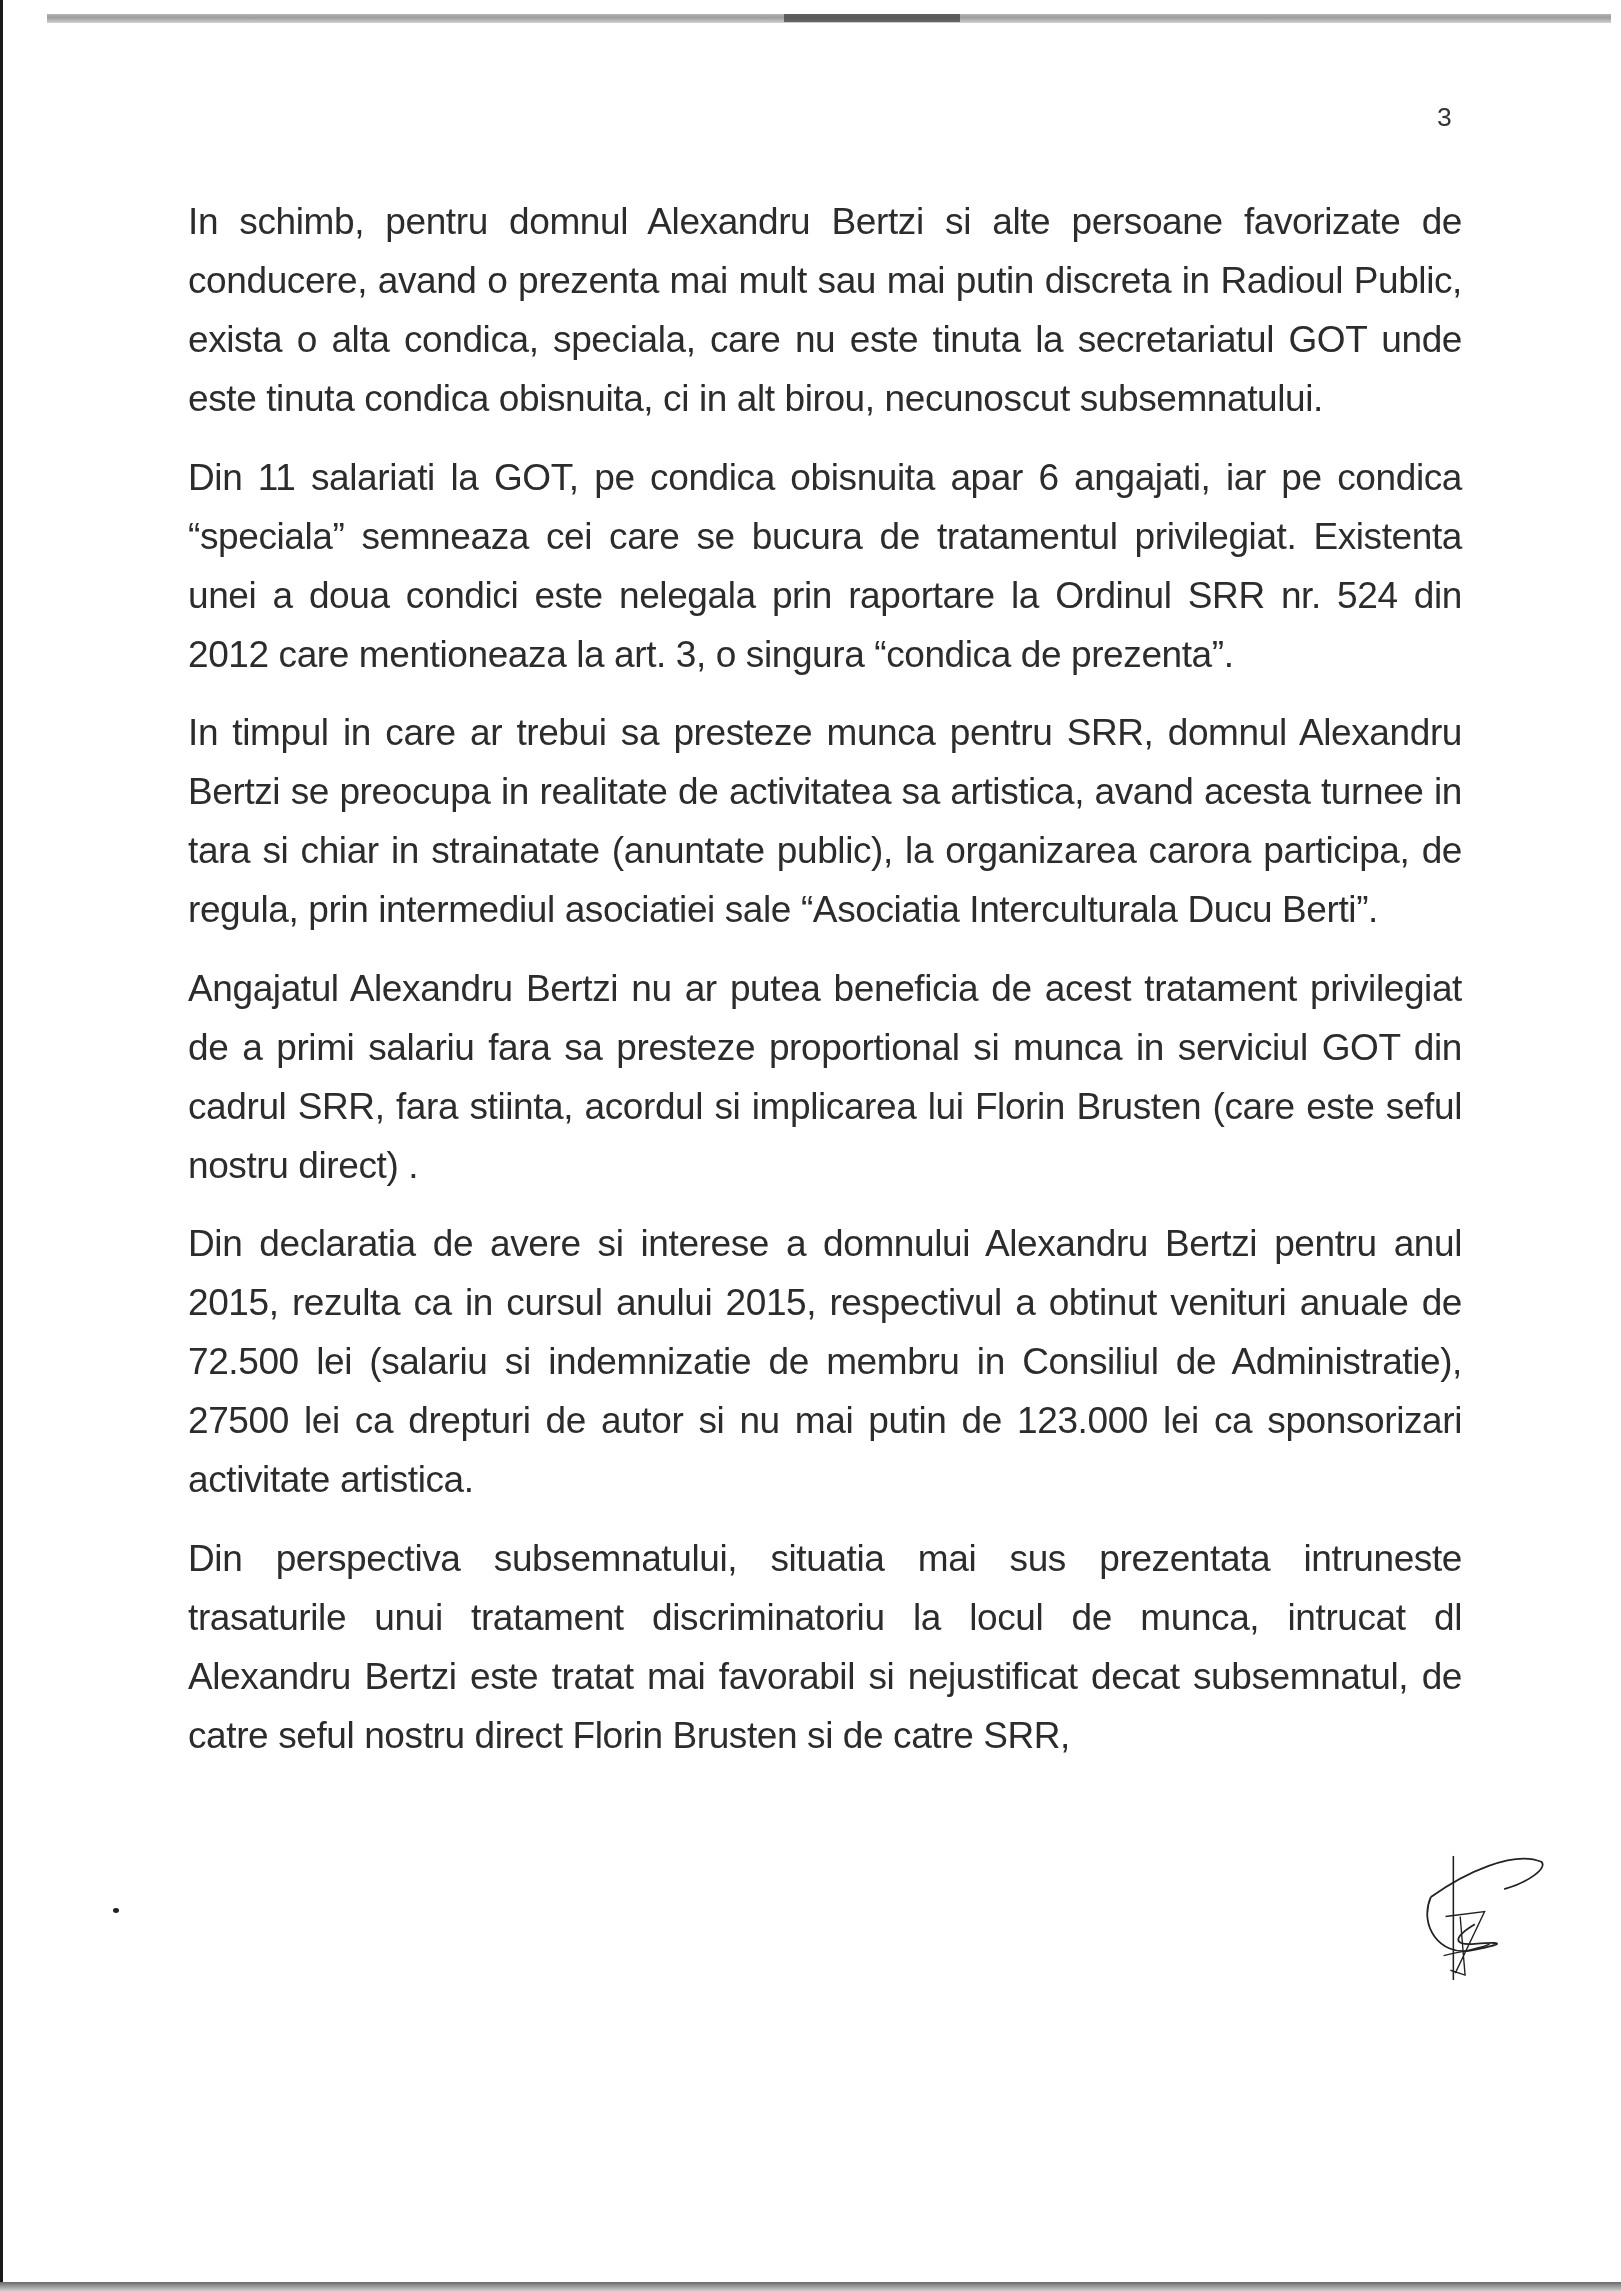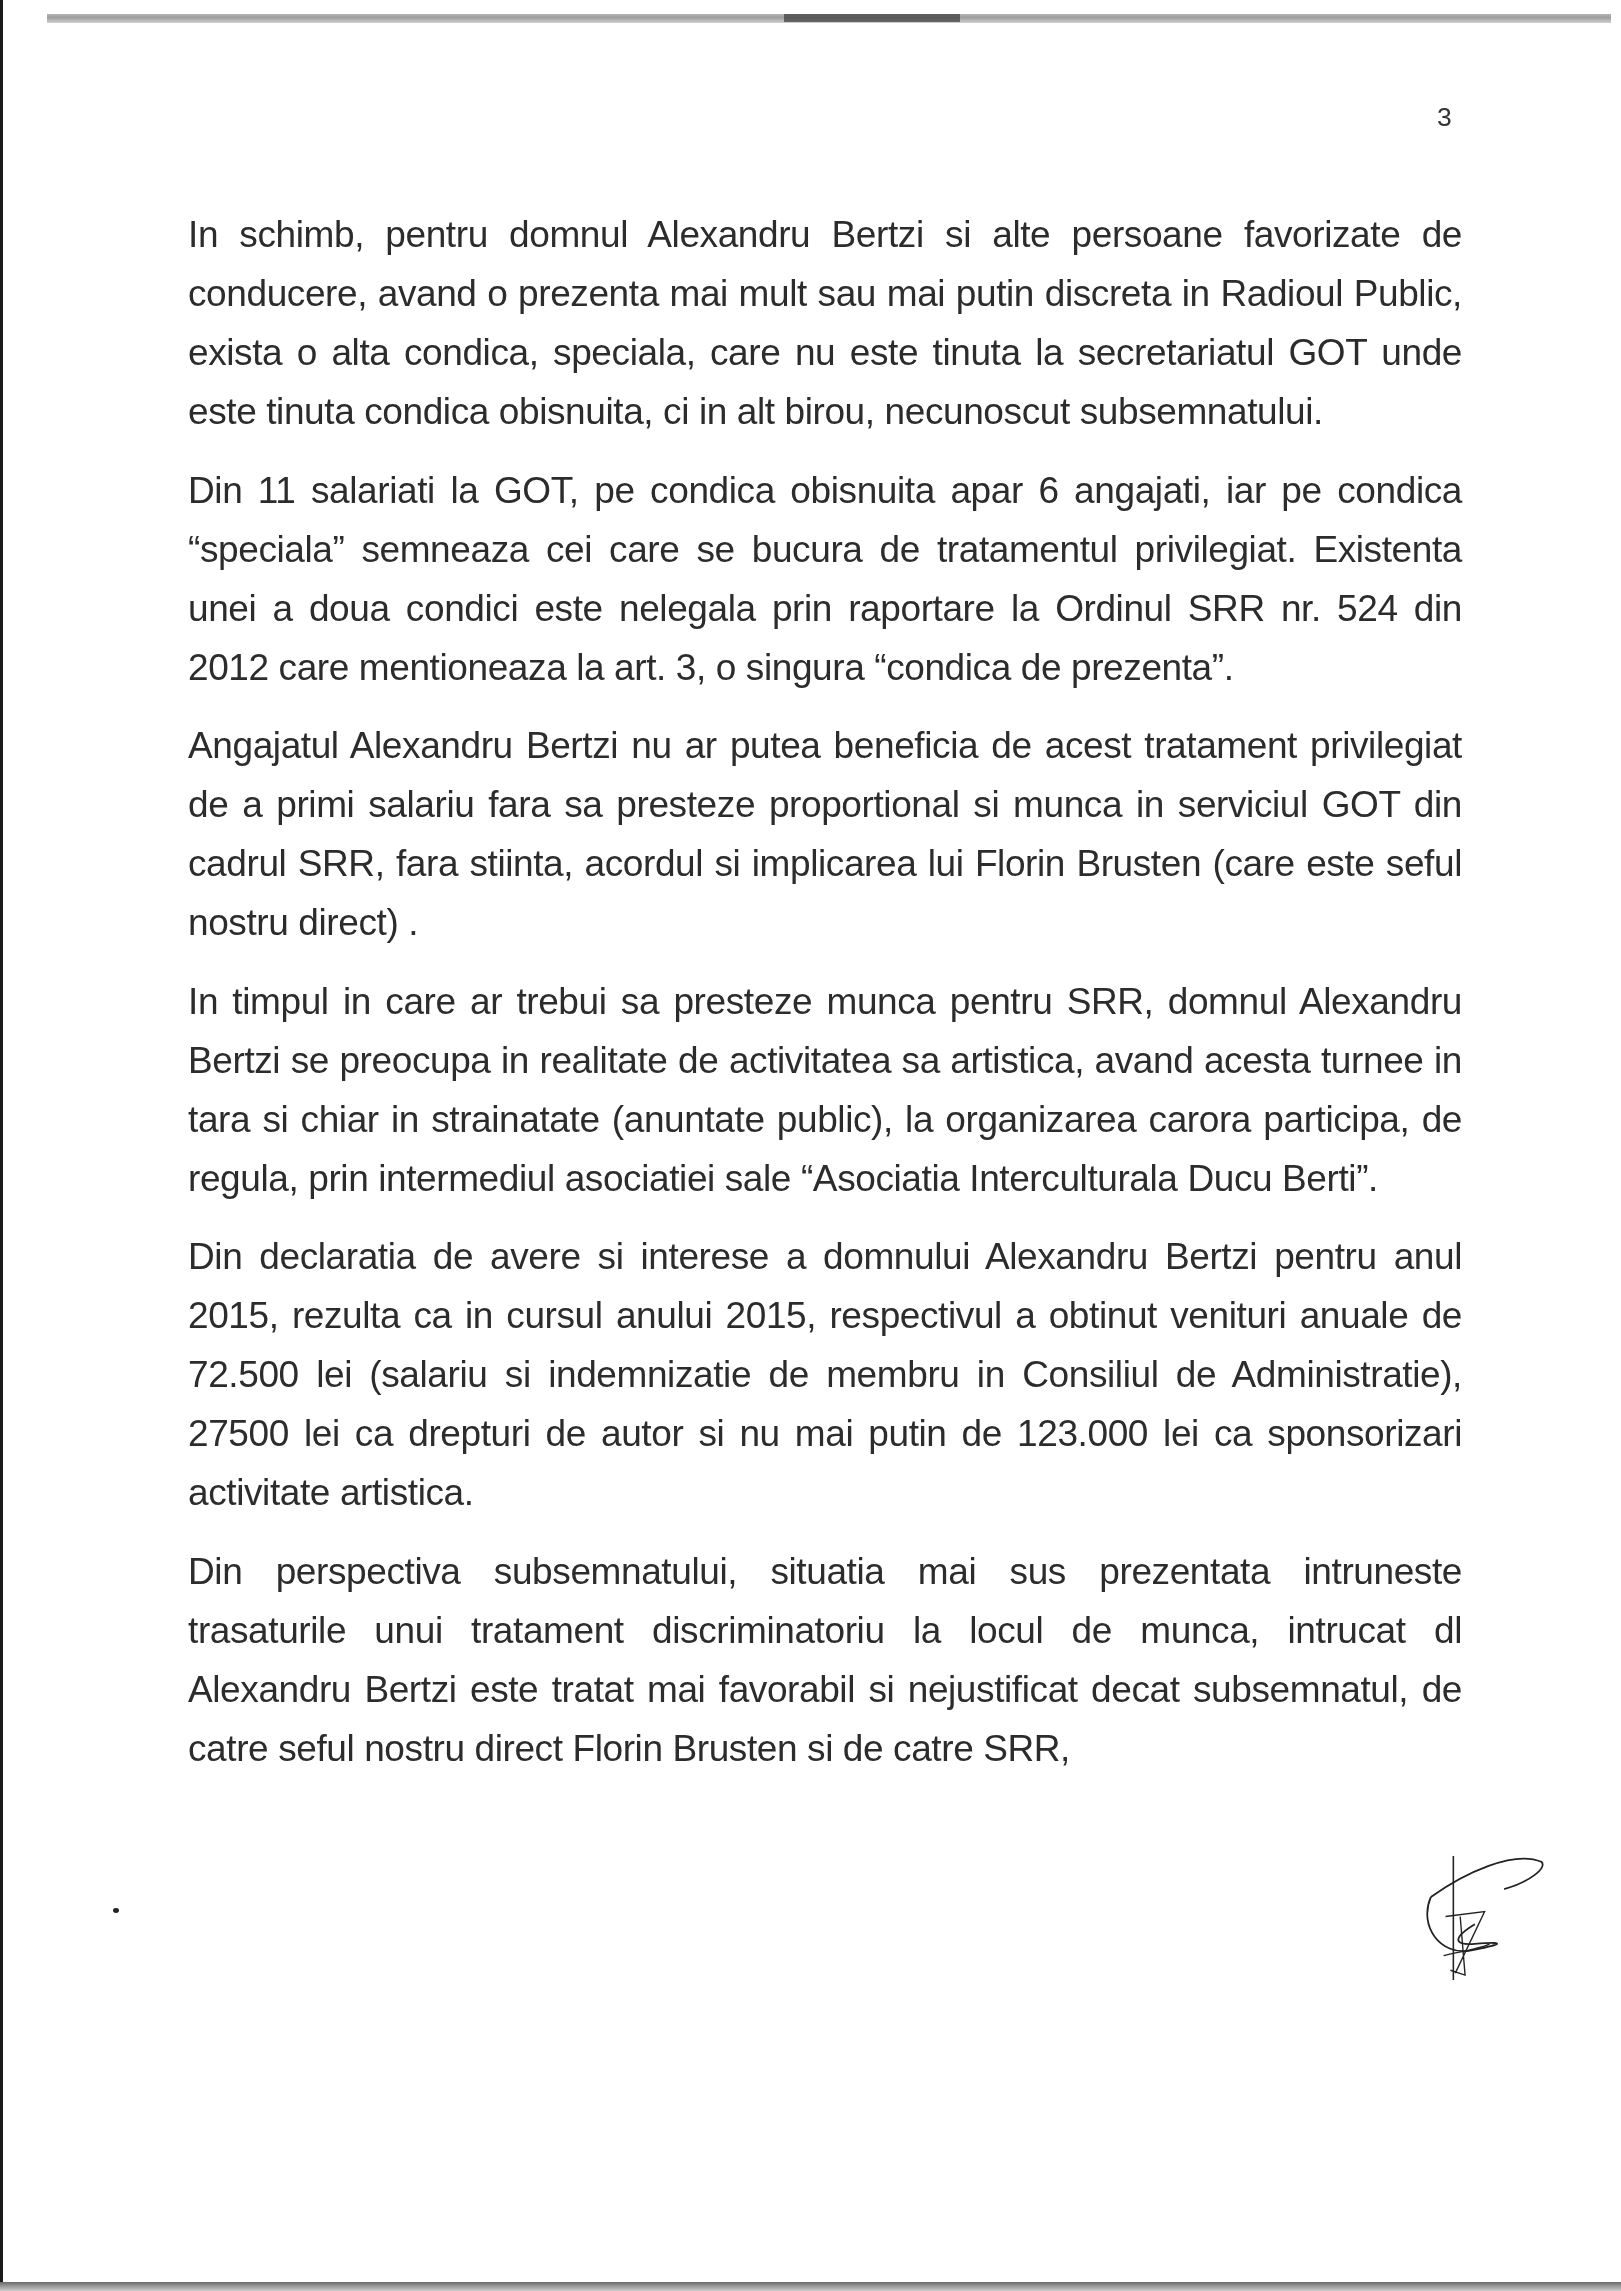--- a/index.html
+++ b/index.html
@@ -52,21 +52,21 @@
     .page-number {
       position: absolute;
       left: 1437px;
       top: 102px;
       font-size: 26.5px;
       color: #333;
     }
     .body-text {
       position: absolute;
       left: 188px;
-      top: 205px;
+      top: 192px;
       width: 1274px;
     }
     .para {
       font-size: 37px;
       line-height: 59px;
       text-align: justify;
       margin: 0 0 19.6px 0;
       letter-spacing: -0.4px;
       color: #2c2c2c;
     }
@@ -93,22 +93,22 @@
 <div class="left-edge"></div>
 <div class="top-strip"></div>
 <div class="top-strip-dark"></div>
 <div class="bottom-strip"></div>
 
 <div class="page-number">3</div>
 
 <div class="body-text">
   <p class="para">In schimb, pentru domnul Alexandru Bertzi si alte persoane favorizate de conducere, avand o prezenta mai mult sau mai putin discreta in Radioul Public, exista o alta condica, speciala, care nu este tinuta la secretariatul GOT unde este tinuta condica obisnuita, ci in alt birou, necunoscut subsemnatului.</p>
   <p class="para">Din 11 salariati la GOT, pe condica obisnuita apar 6 angajati, iar pe condica “speciala” semneaza cei care se bucura de tratamentul privilegiat. Existenta unei a doua condici este nelegala prin raportare la Ordinul SRR nr. 524 din 2012 care mentioneaza la art. 3, o singura “condica de prezenta”.</p>
+  <p class="para">In timpul in care ar trebui sa presteze munca pentru SRR, domnul Alexandru Bertzi se preocupa in realitate de activitatea sa artistica, avand acesta turnee in tara si chiar in strainatate (anuntate public), la organizarea carora participa, de regula, prin intermediul asociatiei sale “Asociatia Interculturala Ducu Berti”.</p>
   <p class="para">Angajatul Alexandru Bertzi nu ar putea beneficia de acest tratament privilegiat de a primi salariu fara sa presteze proportional si munca in serviciul GOT din cadrul SRR, fara stiinta, acordul si implicarea lui Florin Brusten (care este seful nostru direct) .</p>
-  <p class="para">In timpul in care ar trebui sa presteze munca pentru SRR, domnul Alexandru Bertzi se preocupa in realitate de activitatea sa artistica, avand acesta turnee in tara si chiar in strainatate (anuntate public), la organizarea carora participa, de regula, prin intermediul asociatiei sale “Asociatia Interculturala Ducu Berti”.</p>
   <p class="para">Din declaratia de avere si interese a domnului Alexandru Bertzi pentru anul 2015, rezulta ca in cursul anului 2015, respectivul a obtinut venituri anuale de 72.500 lei (salariu si indemnizatie de membru in Consiliul de Administratie), 27500 lei ca drepturi de autor si nu mai putin de 123.000 lei ca sponsorizari activitate artistica.</p>
   <p class="para">Din perspectiva subsemnatului, situatia mai sus prezentata intruneste trasaturile unui tratament discriminatoriu la locul de munca, intrucat dl Alexandru Bertzi este tratat mai favorabil si nejustificat decat subsemnatul, de catre seful nostru direct Florin Brusten si de catre SRR,</p>
 </div>
 
 <div class="stray-mark"></div>
 
 <svg class="signature" viewBox="0 0 130 140" xmlns="http://www.w3.org/2000/svg">
   <path d="M28 8 L28 135" stroke="#222" stroke-width="1.6" fill="none"></path>
   <path d="M5 50 C40 25, 90 2, 118 14 C125 20, 105 35, 80 42" stroke="#222" stroke-width="1.8" fill="none"></path>
   <path d="M5 50 C-8 80, 15 110, 45 105 C70 100, 90 95, 50 98 C25 100, 30 90, 50 78" stroke="#222" stroke-width="1.8" fill="none"></path>

